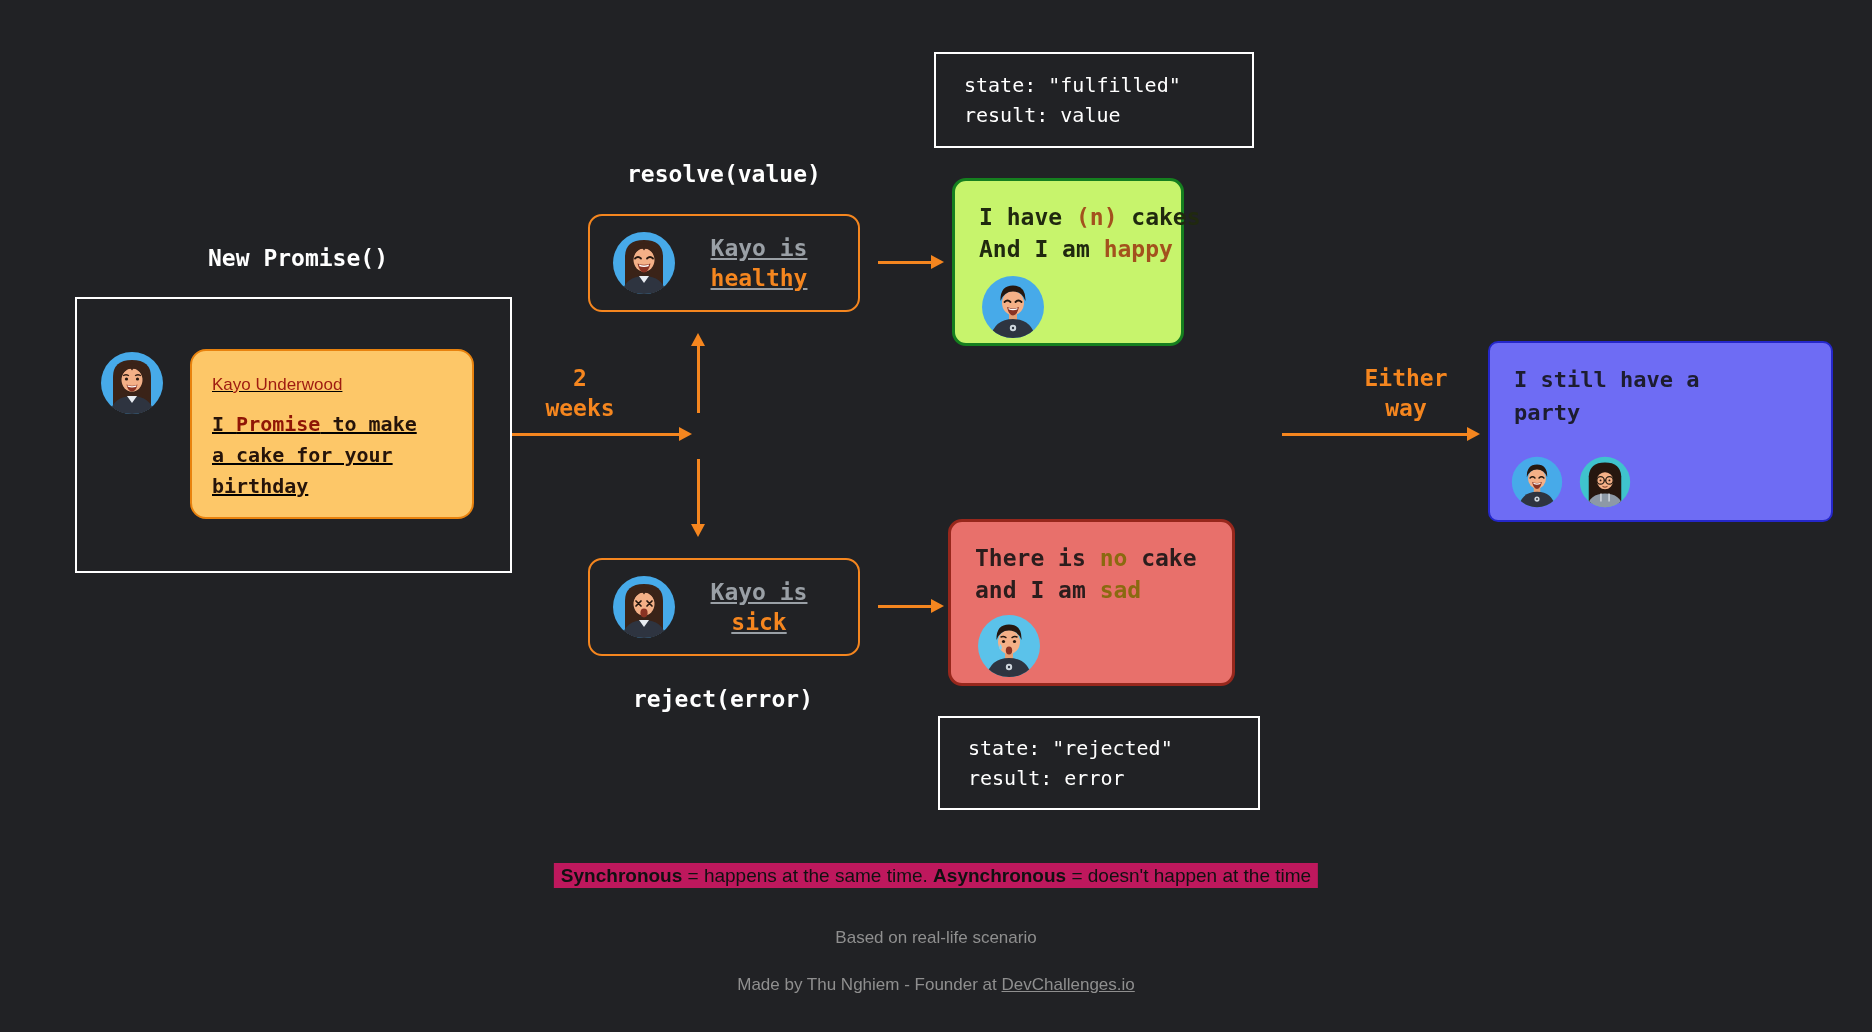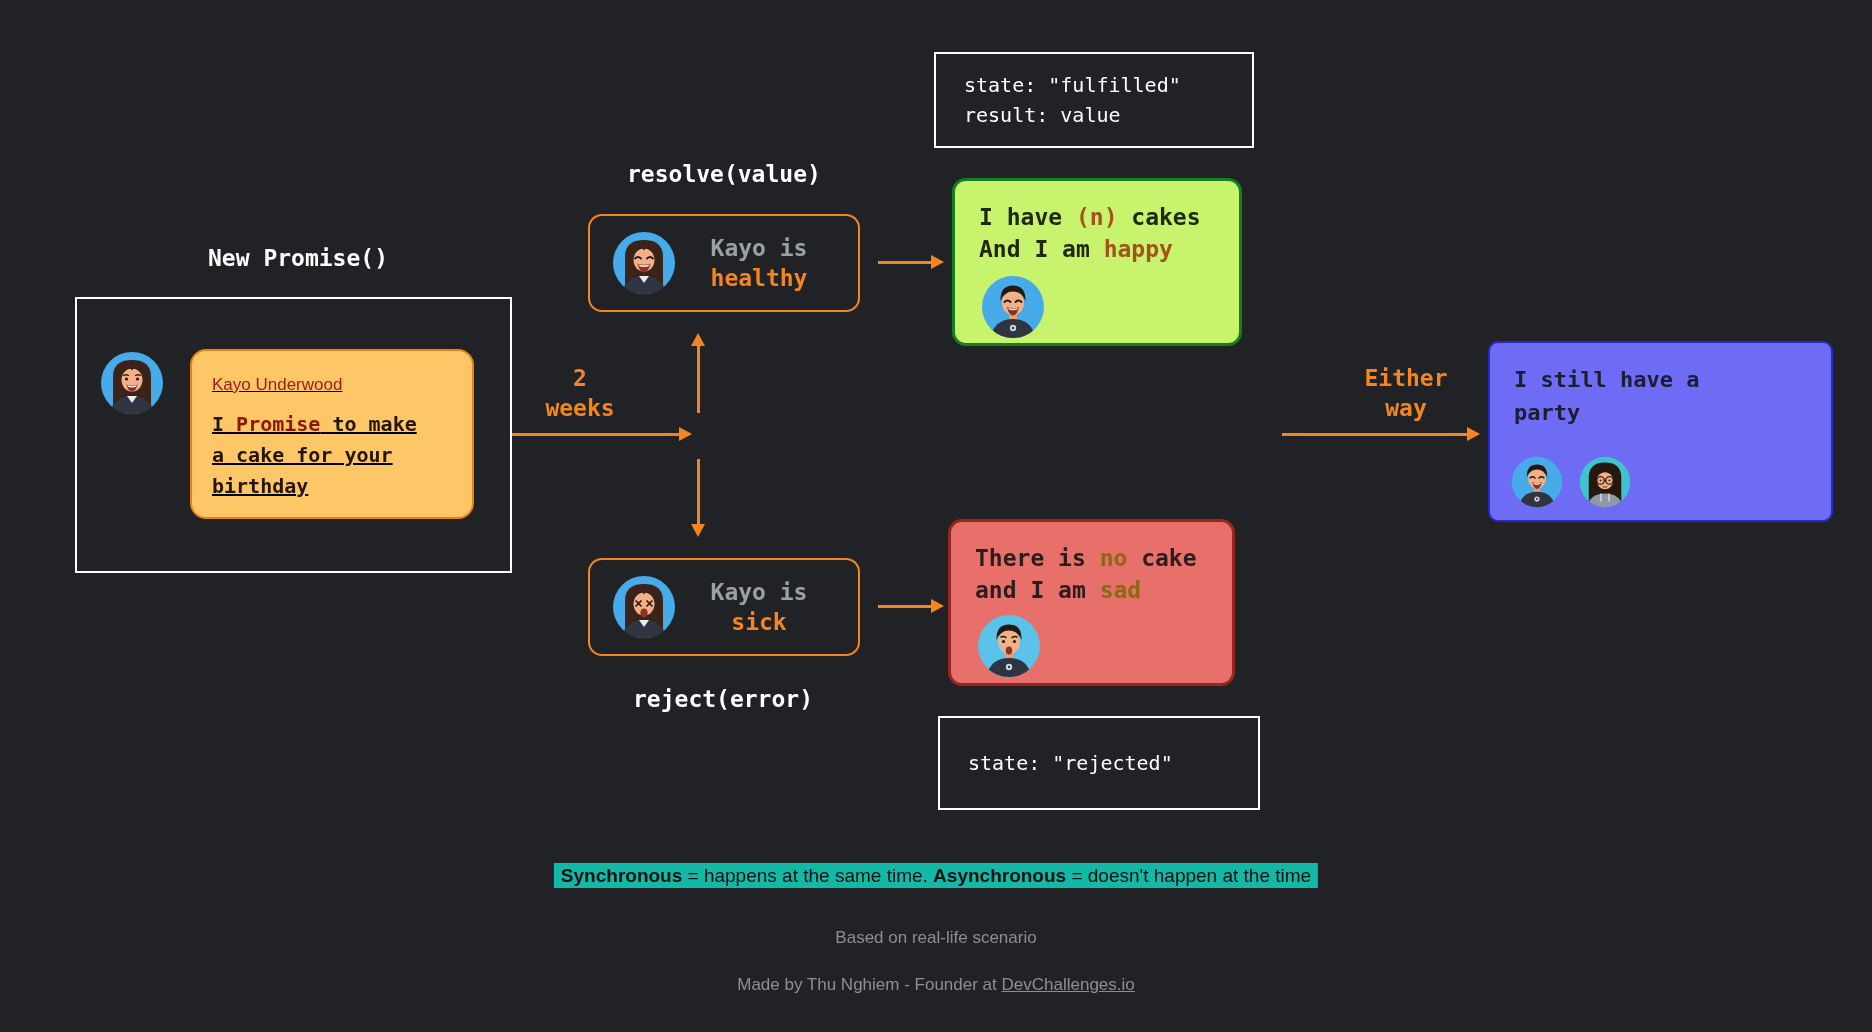--- a/index.html
+++ b/index.html
@@ -23,21 +23,21 @@
     border:2px solid #e8820e; border-radius:16px; padding:24px 20px;text-decoration:underline;
   }
   .card .author { font-family:"Liberation Sans", sans-serif; font-size:17px; color:#9e1b10; margin-bottom:14px; }
   .card .body { font-size:20px; line-height:31px; font-weight:600; color:#26140a; white-space:nowrap; }
   .card .hl { color:#8f1506;margin-top:40px; }
   
   .chip {
     position:absolute; box-sizing:border-box; border:2px solid #f5861f; border-radius:14px;
     display:flex; align-items:center; padding:0 16px 0 22px;
   }
-  .chip .txt { flex:1; text-align:center; font-size:23px; font-weight:700; line-height:30px; color:#9aa0a6; }
+  .chip .txt { flex:1; text-align:center; font-size:23px; font-weight:700; line-height:30px; color:#9aa0a6;text-decoration:underline; }
   .chip .hl { color:#f5861f; }
   
   .result { position:absolute; box-sizing:border-box; border-radius:14px; padding:20px 24px; font-size:23px; line-height:32px; font-weight:600; white-space:nowrap; }
   .result.green { background:#c7f46c; border:3px solid #157f1f; color:#20290f; }
   .result.green .hl { color:#a3511d; }
   .result.red { background:#e8706b; border:3px solid #97271c; color:#2b1d1d; }
   .result.red .hl { color:#8a6a10; }
   .result.purple { background:#6e6cf4; border:2px solid #2527c9; color:#1d1d30; border-radius:10px; font-size:22px; line-height:33px; }
   
   .arrow-h { position:absolute; height:3px; background:#f5861f; }
@@ -46,21 +46,21 @@
   .arrow-v { position:absolute; width:3px; background:#f5861f; }
   .arrow-v.up::before { content:""; position:absolute; top:-12px; left:-6px; width:0; height:0;
     border-bottom:13px solid #f5861f; border-left:7.5px solid transparent; border-right:7.5px solid transparent; }
   .arrow-v.down::after { content:""; position:absolute; bottom:-12px; left:-6px; width:0; height:0;
     border-top:13px solid #f5861f; border-left:7.5px solid transparent; border-right:7.5px solid transparent; }
   
   .avatar { position:absolute; line-height:0; }
   
   .sync {
     position:absolute; top:863px; left:50%; transform:translateX(-50%);
-    background:#14b8a6; color:#111111; font-family:"Liberation Sans", sans-serif;
+    background:#be185d; color:#111111; font-family:"Liberation Sans", sans-serif;
     font-size:19px; line-height:25px; padding:0 7px; white-space:nowrap;
   }
   .sync b { font-weight:700; }
   .muted { position:absolute; left:0; width:100%; text-align:center; color:#8f8f8f;
     font-family:"Liberation Sans", sans-serif; font-size:17px; }
   .muted a { color:#8f8f8f; text-decoration:underline; }
 </style>
 </head>
 <body>
 
@@ -134,21 +134,21 @@
       </svg>
     </div>
     <div class="txt">
       <div>Kayo is</div>
       <div class="hl">healthy</div>
     </div>
   </div>
 
   <div class="arrow-h" style="left:878px; top:261px; width:54px;"></div>
 
-  <div class="result green" style="left:952px; top:178px; width:290px; height:168px;">
+  <div class="result green" style="left:952px; top:178px; width:232px; height:168px;">
     <div><span>I have </span><span class="hl">(n)</span><span> cakes</span></div>
     <div><span>And I am </span><span class="hl">happy</span></div>
     <div class="avatar" style="left:26px; top:94px;">
       <svg width="64" height="64" viewBox="0 0 64 64">
         <defs>
             <clipPath id="cpc">
               <circle cx="32" cy="32" r="31"></circle>
             </clipPath>
           </defs>
         <circle cx="32" cy="32" r="31" fill="#47aae9"></circle>
@@ -228,20 +228,21 @@
           <path d="M23.5 30 q-2.8 4.5 0 6 q2.8 -1.5 0 -6" fill="#7fd1f5"></path>
           <circle cx="32" cy="53" r="3.2" fill="#cfd6dd"></circle>
             <circle cx="32" cy="53" r="1.2" fill="#2e3440"></circle>
         </g>
       </svg>
     </div>
   </div>
 
   <div class="state-box" style="left:938px; top:716px; width:322px; height:94px;">
     <div>state: "rejected"</div>
+    <div>result: error</div>
   </div>
 
   <div class="orange-label" style="left:1356px; top:363px; width:100px;text-align:center;">
     <div>Either</div>
     <div>way</div>
   </div>
   <div class="arrow-h" style="left:1282px; top:433px; width:186px;"></div>
 
   <div class="result purple" style="left:1488px; top:341px; width:345px; height:181px;">
     <div>I still have a</div>

